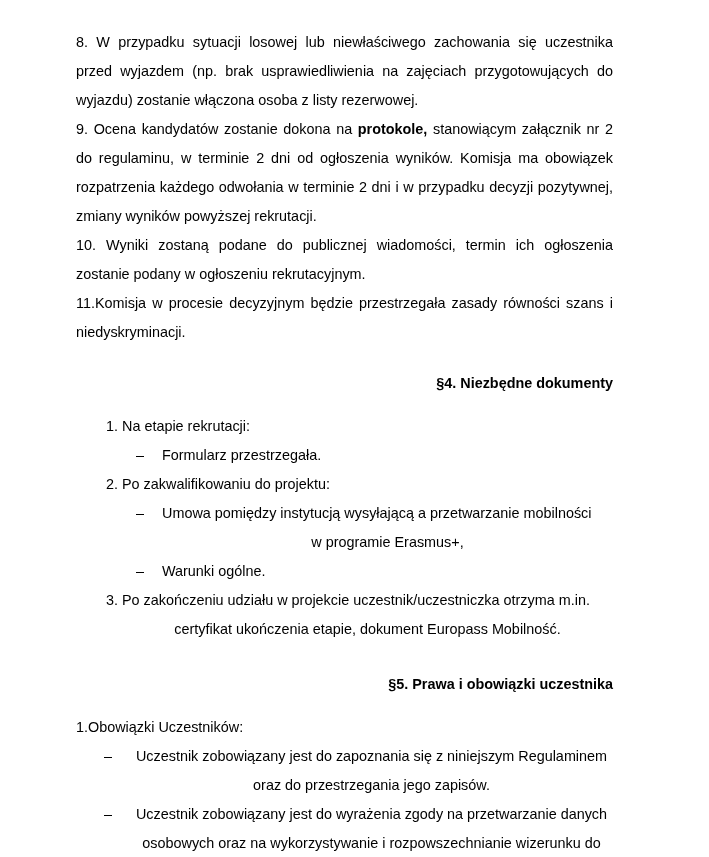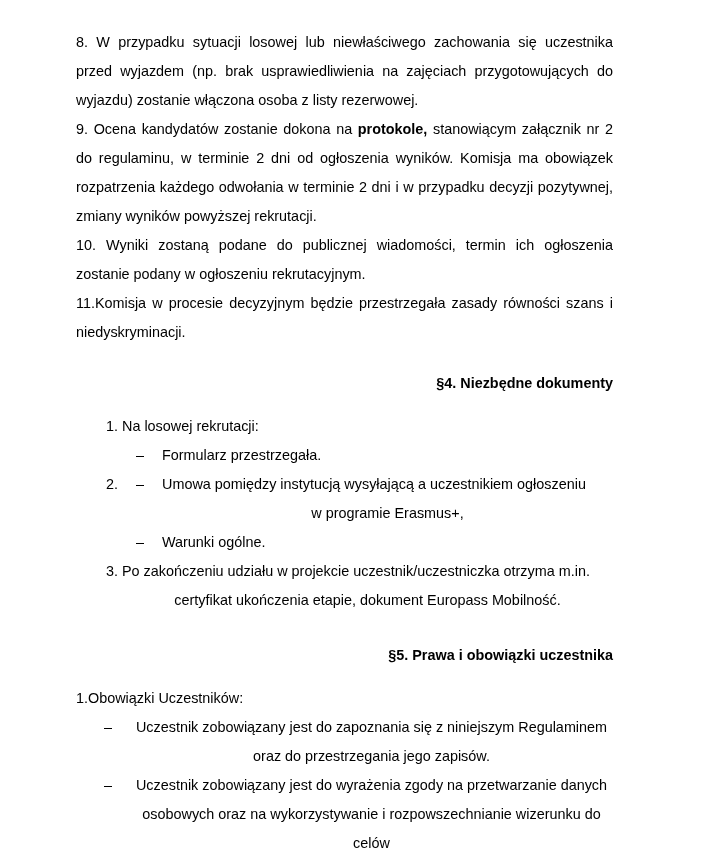--- a/index.html
+++ b/index.html
@@ -123,34 +123,35 @@
 
   <div class="spacer-md"></div>
 
   <h2 class="heading">§4. Niezbędne dokumenty</h2>
 
   <div class="spacer-sm"></div>
 
   <ol class="num">
     <li>
       <span class="marker">1.</span>
-      <span>Na losowej rekrutacji:</span>
+      <span>Na etapie rekrutacji:</span>
       <ul class="dash">
         <li>
           <span class="marker">–</span>
           <span>Formularz przestrzegała.</span>
         </li>
       </ul>
     </li>
     <li>
       <span class="marker">2.</span>
+      <span>Po zakwalifikowaniu do projektu:</span>
       <ul class="dash">
         <li>
           <span class="marker">–</span>
-          <span>Umowa pomiędzy instytucją wysyłającą a uczestnikiem ogłoszeniu</span>
+          <span>Umowa pomiędzy instytucją wysyłającą a przetwarzanie mobilności</span>
           <span class="cont">w programie Erasmus+,</span>
         </li>
         <li>
           <span class="marker">–</span>
           <span>Warunki ogólne.</span>
         </li>
       </ul>
     </li>
     <li>
       <span class="marker">3.</span>

